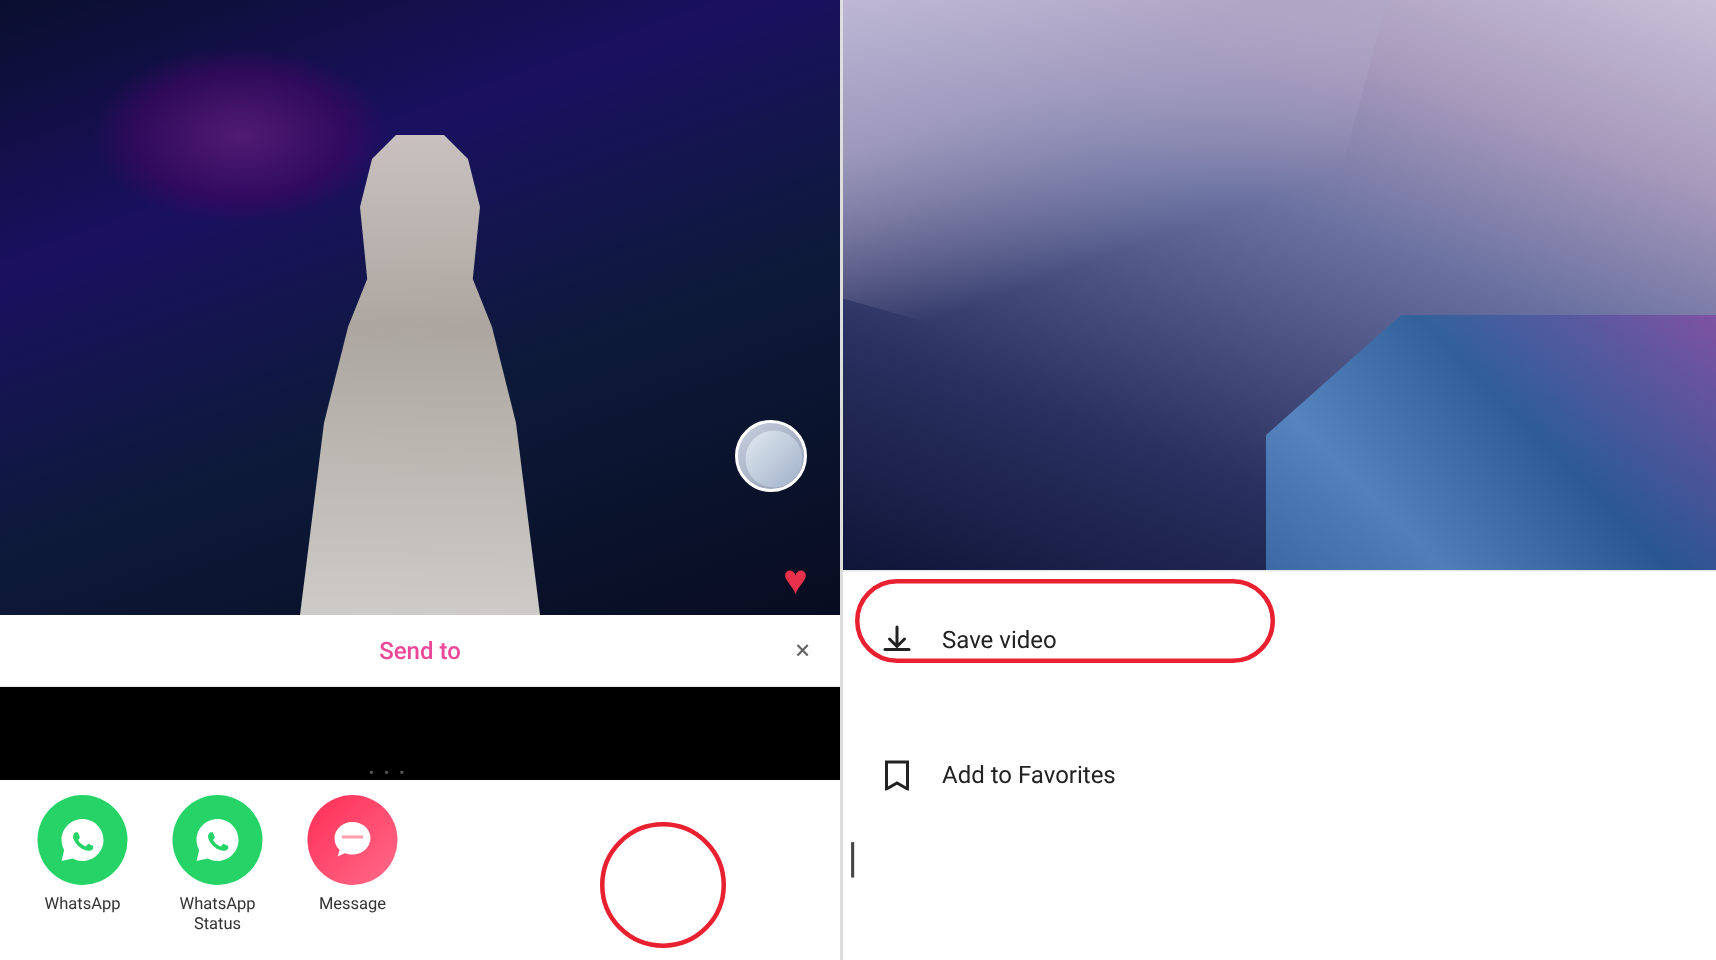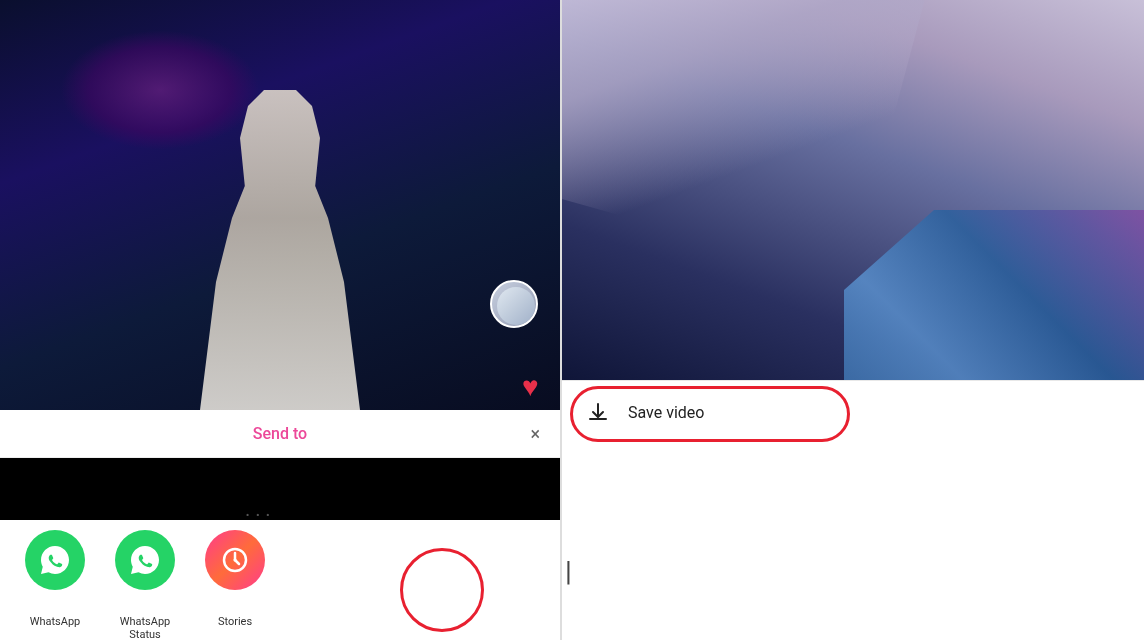--- a/index.html
+++ b/index.html
@@ -179,28 +179,27 @@
       background: linear-gradient(135deg, #5b7fdb, #7b9ff0);
     }
     .app-icon.stories {
       background: linear-gradient(135deg, #ff3b8e, #ff6b3b, #ff3b8e);
     }
 
     .app-label {
       font-size: 11px;
       color: #333;
       text-align: center;
-      margin-top: 19px;
     }
 
     
     .menu-item {
       display: flex;
       align-items: center;
-      padding: 20px 24px;
+      padding: 34px 24px;
       cursor: pointer;
       gap: 16px;
       text-align: center;
     }
     .menu-icon {
       font-size: 20px;
       color: #333;
       width: 28px;
       display: flex;
       align-items: center;
@@ -303,48 +302,54 @@
 
   <div class="app-item">
     <div class="app-icon whatsapp-status">
       <svg width="32" height="32" viewBox="0 0 32 32" fill="white">
         <path d="M16 2C8.28 2 2 8.28 2 16c0 2.44.65 4.73 1.77 6.72L2 30l7.47-1.74A13.9 13.9 0 0016 30c7.72 0 14-6.28 14-14S23.72 2 16 2zm7.28 19.54c-.3.85-1.76 1.6-2.41 1.65-.62.05-1.2.28-4.05-.84-3.41-1.34-5.6-4.84-5.77-5.07-.16-.22-1.33-1.78-1.33-3.39s.84-2.4 1.14-2.73c.3-.33.66-.41.88-.41.22 0 .44.01.63.01.2 0 .47-.07.74.56.28.65.95 2.32 1.03 2.49.08.17.14.37.03.59-.11.22-.17.36-.33.55-.17.19-.35.43-.5.58-.17.16-.34.34-.15.66.2.33.87 1.44 1.87 2.33 1.29 1.14 2.37 1.5 2.7 1.67.33.17.53.14.72-.08.2-.22.84-.98 1.06-1.32.22-.33.44-.27.74-.16.3.11 1.9.9 2.23 1.06.33.17.55.25.63.39.08.14.08.8-.22 1.65z"></path>
       </svg>
     </div>
     <span class="app-label">WhatsApp<br>Status</span>
   </div>
 
-
-
-
   <div class="app-item">
-    <div class="app-icon stories">
+    <div class="app-icon message">
       <svg width="30" height="30" viewBox="0 0 30 30" fill="white">
-        <circle cx="15" cy="15" r="11" fill="none" stroke="white" stroke-width="2.5"></circle>
-        <line x1="15" y1="8" x2="15" y2="15" stroke="white" stroke-width="2.5" stroke-linecap="round"></line>
-        <line x1="15" y1="15" x2="19" y2="19" stroke="white" stroke-width="2.5" stroke-linecap="round"></line>
-        <circle cx="15" cy="15" r="1.5" fill="white"></circle>
-      </svg>
-    </div>
-    <span class="app-label">Stories</span>
-  </div>
+        <path d="M15 3C8.37 3 3 7.92 3 14c0 3.04 1.33 5.77 3.47 7.73L5 26l4.97-2.23c1.56.56 3.27.88 5.03.88 6.63 0 12-4.92 12-11S21.63 3 15 3z"></path>
+        <path d="M8 13l14 0" stroke="rgba(255,60,90,0.5)" stroke-width="2"></path>
+      </svg>
+    </div>
+    <span class="app-label">Message</span>
+  </div>
+
+
+
 </div>
 
 <div class="context-menu">
 
   <div class="menu-item">
     <div class="menu-icon">
       <svg width="22" height="22" viewBox="0 0 22 22" fill="none" stroke="#222" stroke-width="2" stroke-linecap="round">
         <path d="M11 3v12M6 11l5 5 5-5"></path>
         <path d="M3 18h16"></path>
       </svg>
     </div>
     <span class="menu-label">Save video</span>
   </div>
 
+  <div class="menu-item">
+    <div class="menu-icon">
+      <svg width="22" height="22" viewBox="0 0 22 22" fill="none" stroke="#222" stroke-width="2" stroke-linecap="round">
+        <path d="M4 3h14v18l-7-4-7 4V3z"></path>
+      </svg>
+    </div>
+    <span class="menu-label">Add to Favorites</span>
+  </div>
 
 </div>
 
 <div class="highlight-circle"></div>
 
 <div class="highlight-circle-2"></div>
 
 <div class="pipe-char">|</div>
 
 </body></html>

